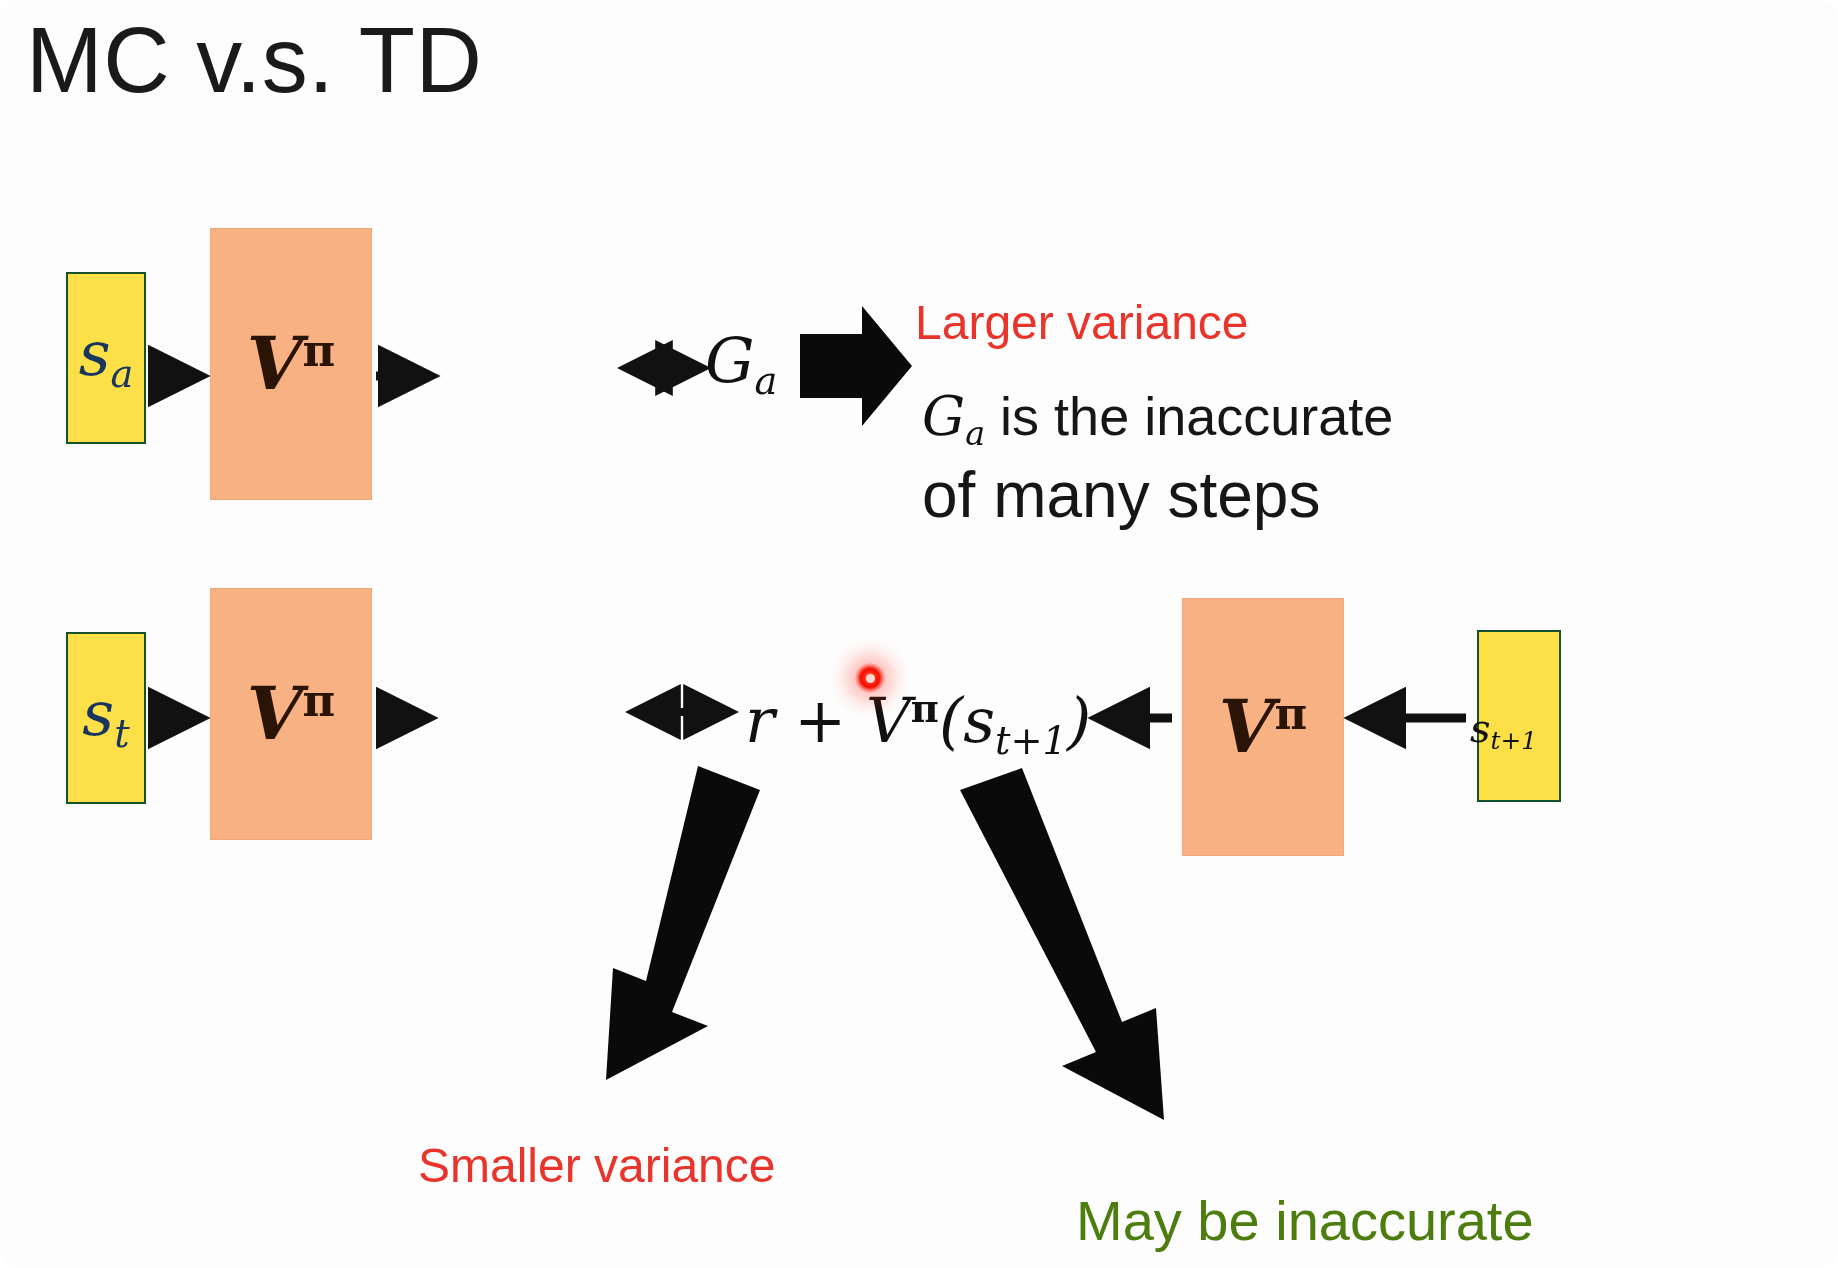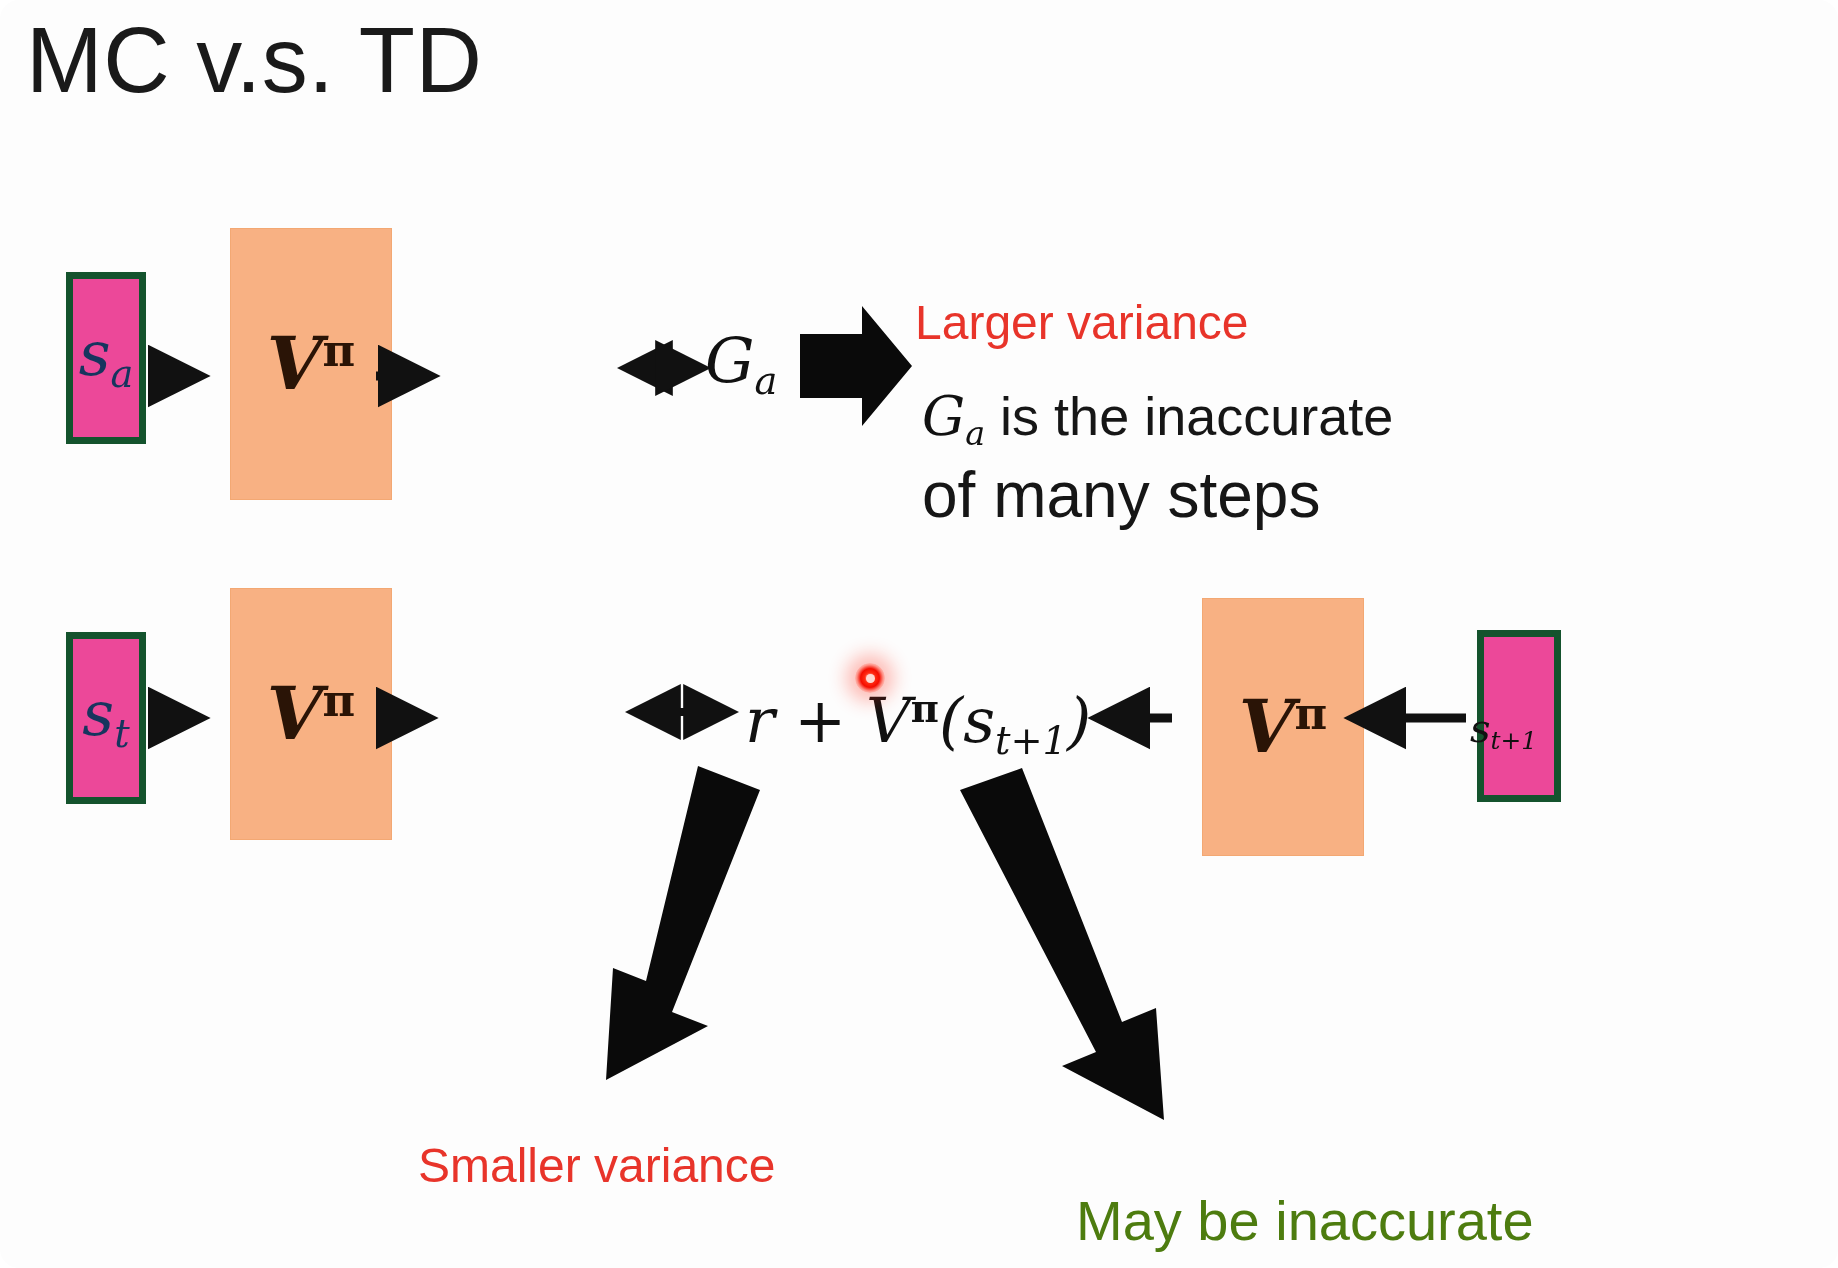--- a/index.html
+++ b/index.html
@@ -26,36 +26,35 @@
     font-weight: 300;
     letter-spacing: 0.5px;
     color: #1a1a1a;
     font-family: "Liberation Sans", sans-serif;
     white-space: nowrap;
   }
 
   
   .state-box {
     position: absolute;
-    background: #ec4899;
-    border: 7px solid #14532d;
+    background: #fde047;
+    border: 2px solid #14532d;
     box-sizing: border-box;
     display: flex;
     align-items: center;
     justify-content: center;
   }
   .model-box {
     position: absolute;
     background: #F8B183;
     border: 1px solid #f3a873;
     box-sizing: border-box;
     display: flex;
     align-items: center;
     justify-content: center;
-    margin-left: 20px;
   }
 
   
   .math {
     font-family: "DejaVu Serif", "Liberation Serif", serif;
     font-style: italic;
     color: #111111;
     white-space: nowrap;
     line-height: 1;
   }

